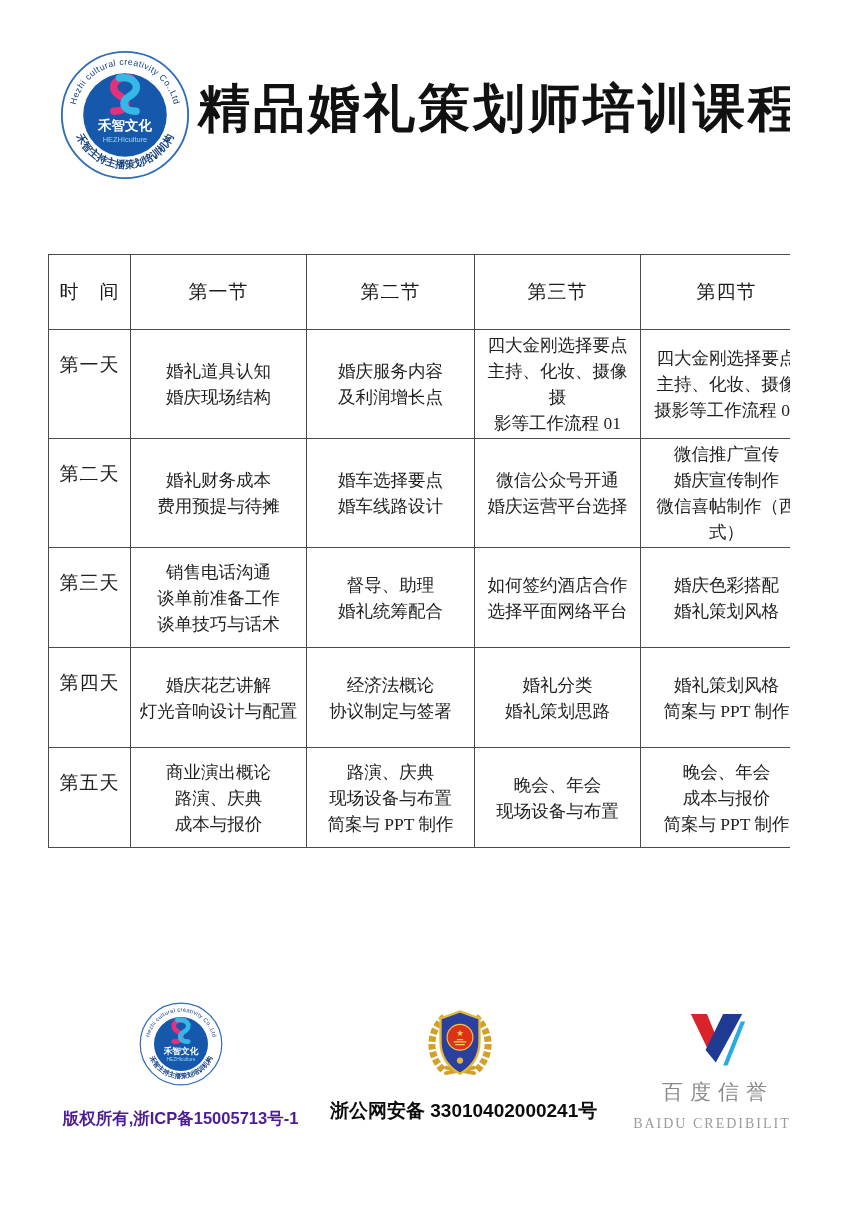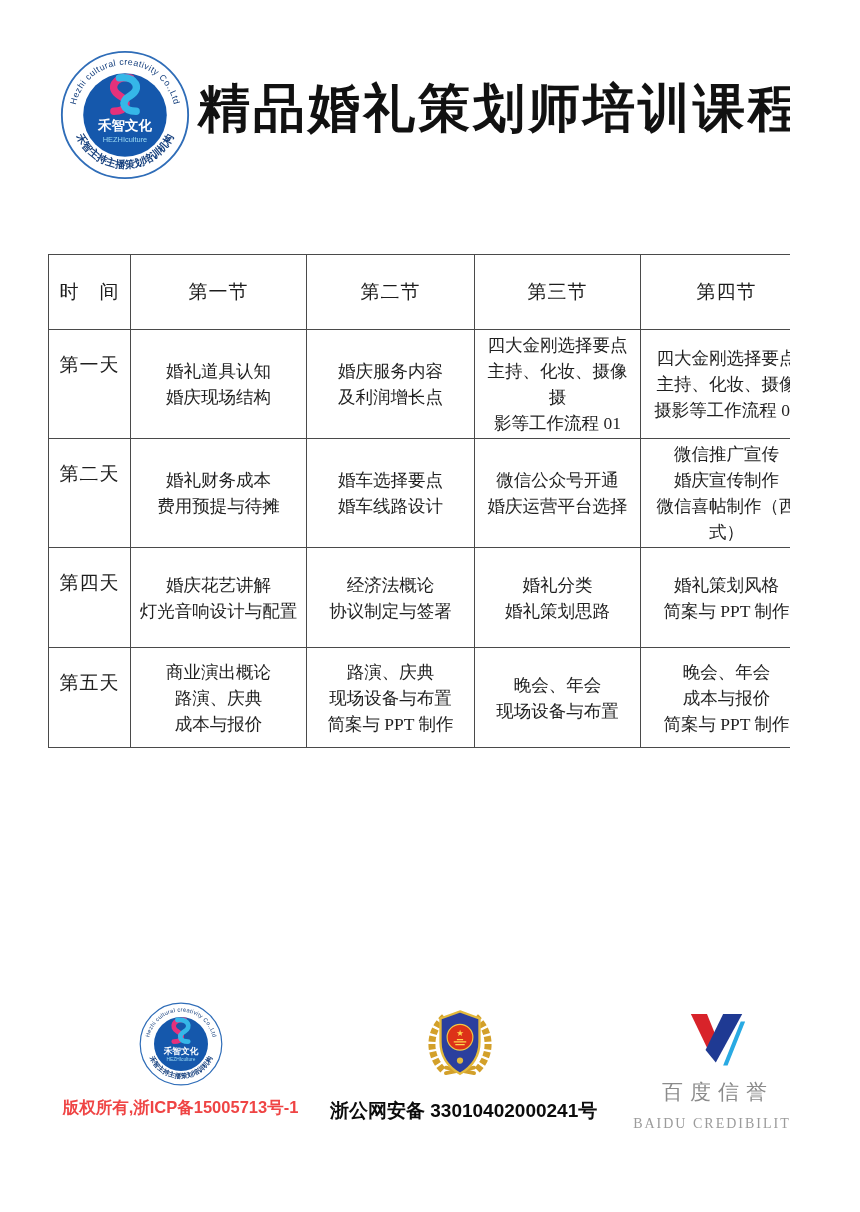--- a/index.html
+++ b/index.html
@@ -20,21 +20,21 @@
       white-space:pre-line;padding:2px 6px;box-sizing:border-box;}
   table.schedule th{height:75px;font-size:19px;font-weight:normal;letter-spacing:1px;}
   table.schedule td{height:100px;font-size:17.5px;line-height:26px;color:#1f1f1f;}
   table.schedule td.day{vertical-align:top;padding-top:22px;font-size:19px;letter-spacing:1px;}
 
   
   .f-block{position:absolute;text-align:center;font-family:"Liberation Sans","DejaVu Sans",sans-serif;}
   .f-left{left:58px;top:1002px;width:245px;}
   .f-center{left:330px;top:1004px;width:260px;}
   .f-right{left:628px;top:1008px;width:180px;font-family:Liberation Serif, serif;}
-  .f-left .copyright{margin-top:7px;font-size:16.5px;font-weight:600;color:#ef4444;white-space:nowrap;}
+  .f-left .copyright{margin-top:18px;font-size:16.5px;font-weight:600;color:#4c1d95;white-space:nowrap;}
   .f-center .beian{margin-top:8px;font-size:19px;font-weight:700;color:#0c0c0c;white-space:nowrap;}
   .f-right .brand-cn{margin-top:4px;font-size:21px;letter-spacing:7px;color:#8b8b8b;white-space:nowrap;}
   .f-right .brand-en{margin-top:10px;font-size:14px;letter-spacing:2px;color:#9b9b9b;white-space:nowrap;}
   .f-right .cert{margin-top:9px;font-size:19px;letter-spacing:4px;color:#141414;font-weight:500;white-space:nowrap;}
   .footer-logo{width:84px;height:84px;}
   .badge-svg{width:78px;height:82px;}
   .baidu-svg{width:66px;height:62px;}
 </style>
 </head>
 <body>
@@ -104,20 +104,32 @@
 费用预提与待摊</td>
         <td>婚车选择要点
 婚车线路设计</td>
         <td>微信公众号开通
 婚庆运营平台选择</td>
         <td>微信推广宣传
 婚庆宣传制作
 微信喜帖制作（西式）</td>
       </tr>
       <tr>
+        <td class="day">第三天</td>
+        <td>销售电话沟通
+谈单前准备工作
+谈单技巧与话术</td>
+        <td>督导、助理
+婚礼统筹配合</td>
+        <td>如何签约酒店合作
+选择平面网络平台</td>
+        <td>婚庆色彩搭配
+婚礼策划风格</td>
+      </tr>
+      <tr>
         <td class="day">第四天</td>
         <td>婚庆花艺讲解
 灯光音响设计与配置</td>
         <td>经济法概论
 协议制定与签署</td>
         <td>婚礼分类
 婚礼策划思路</td>
         <td>婚礼策划风格
 简案与 PPT 制作</td>
       </tr>

